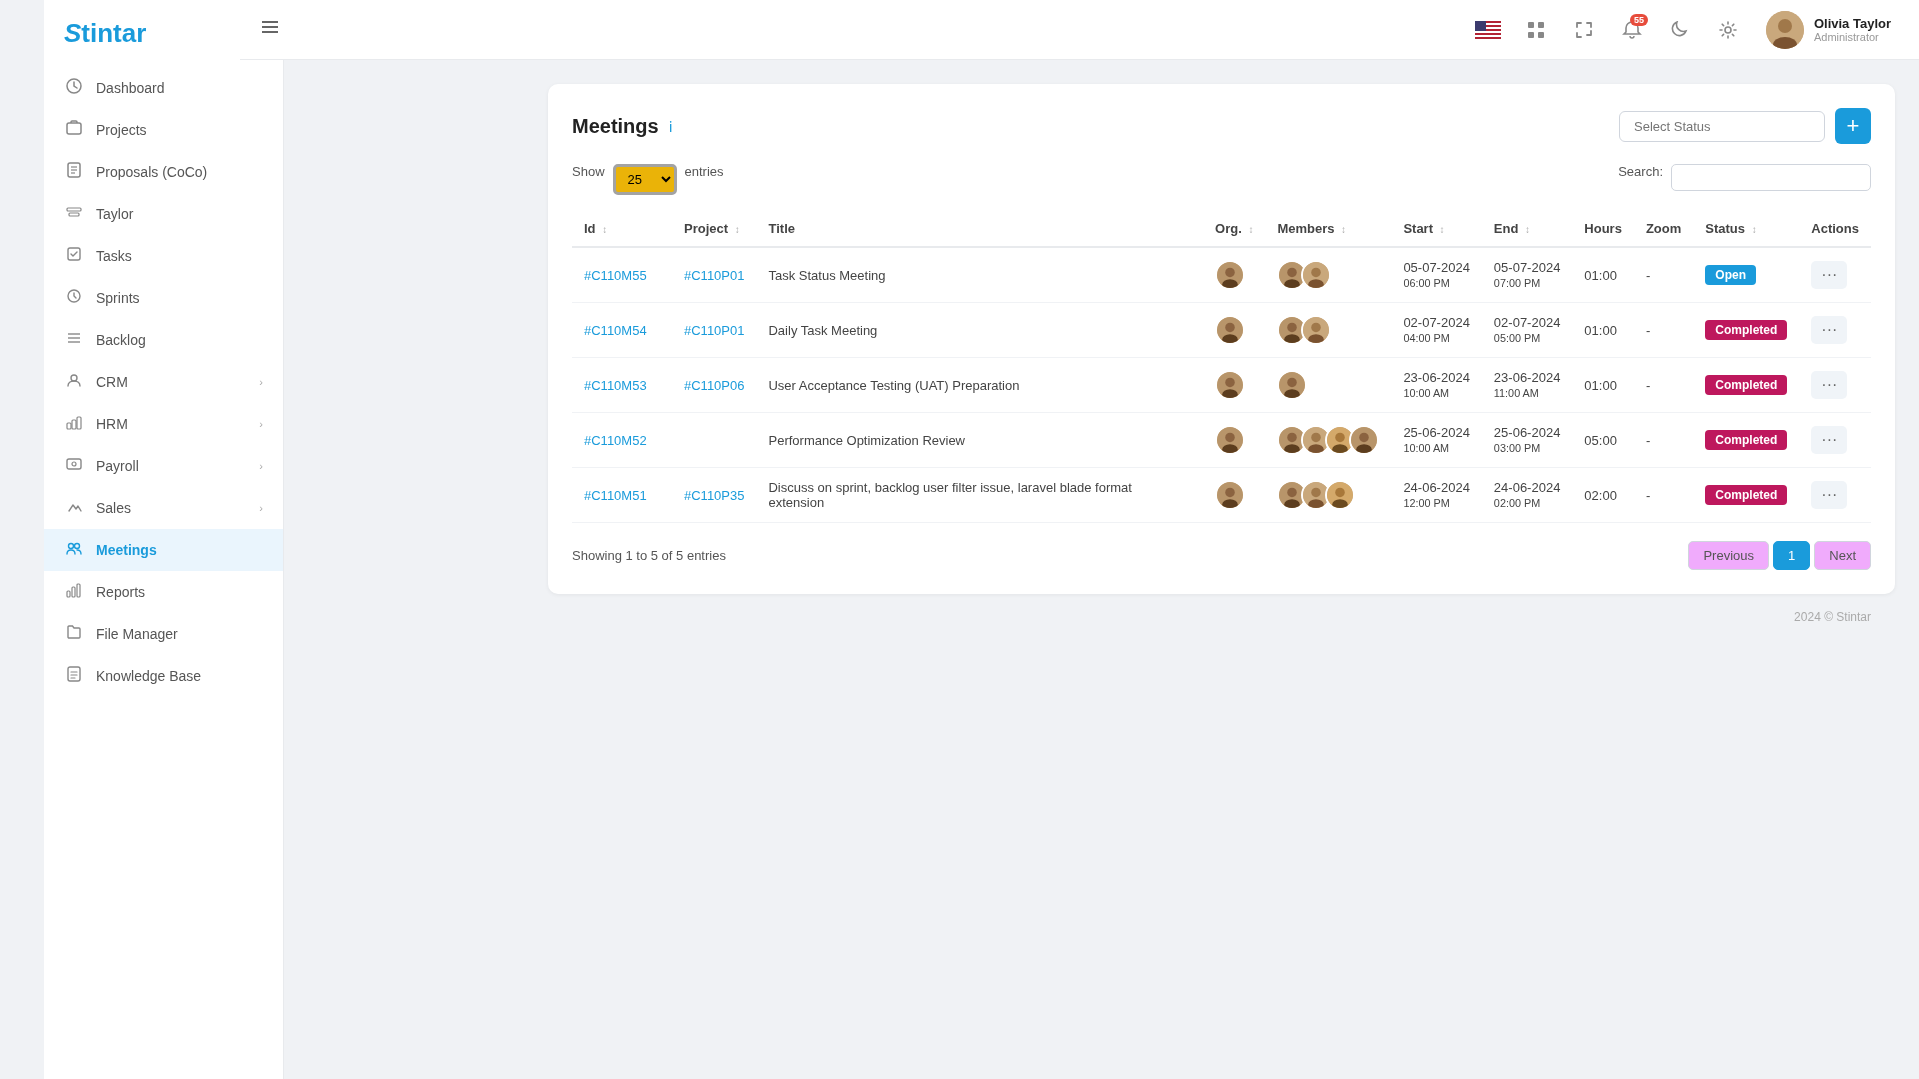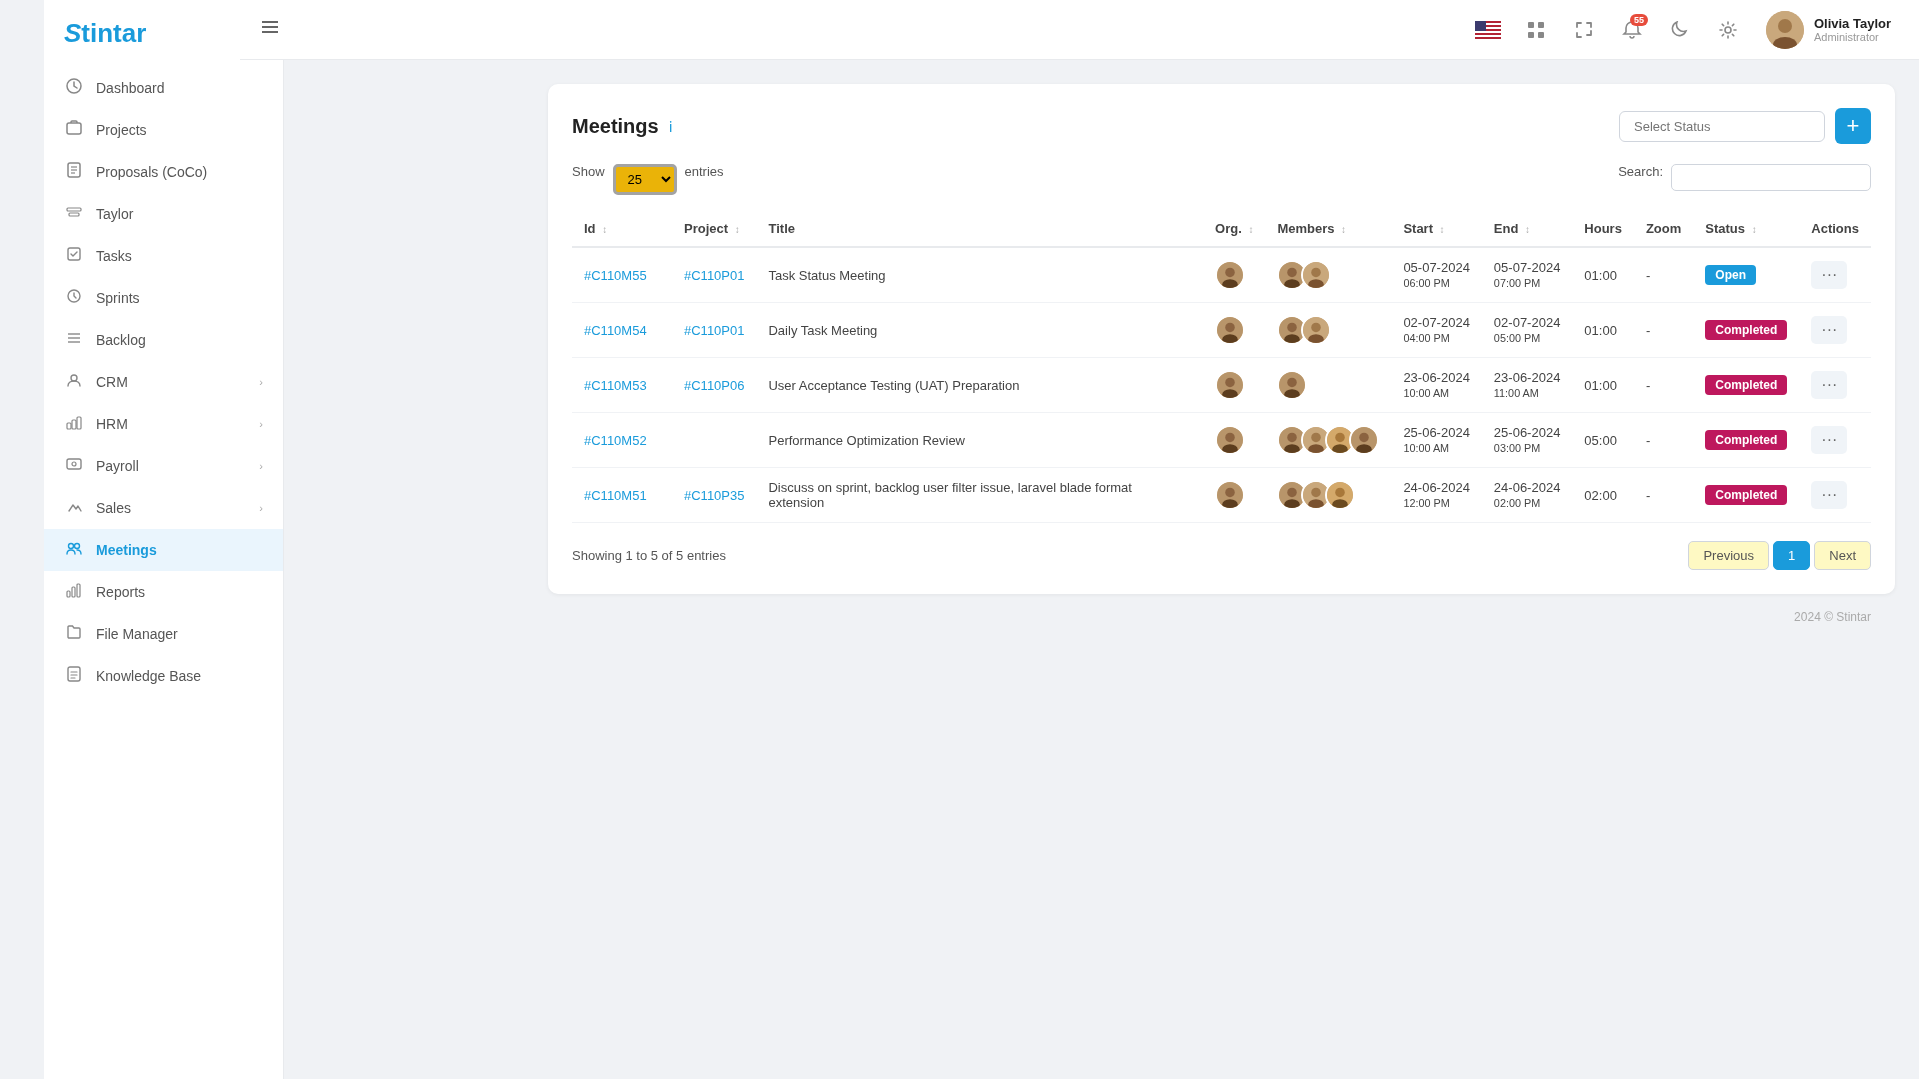--- a/index.html
+++ b/index.html
@@ -260,21 +260,21 @@
       align-items: center;
       margin-top: 18px;
       gap: 6px;
     }
     .pagination-info { font-size: 13px; color: #555; }
     .pagination-right { margin-left: auto; display: flex; gap: 4px; align-items: center; }
     .page-btn {
       padding: 6px 14px;
       border: 1px solid #d0d5dd;
       border-radius: 5px;
-      background: #fef9c3;
+      background: #f0abfc;
       font-size: 13px;
       cursor: pointer;
       color: #555;
     }
     .page-btn.active { background: #1a9bdb; color: #fff; border-color: #1a9bdb; }
 
     
     .footer {
       text-align: right;
       padding: 16px 24px 8px 0;

